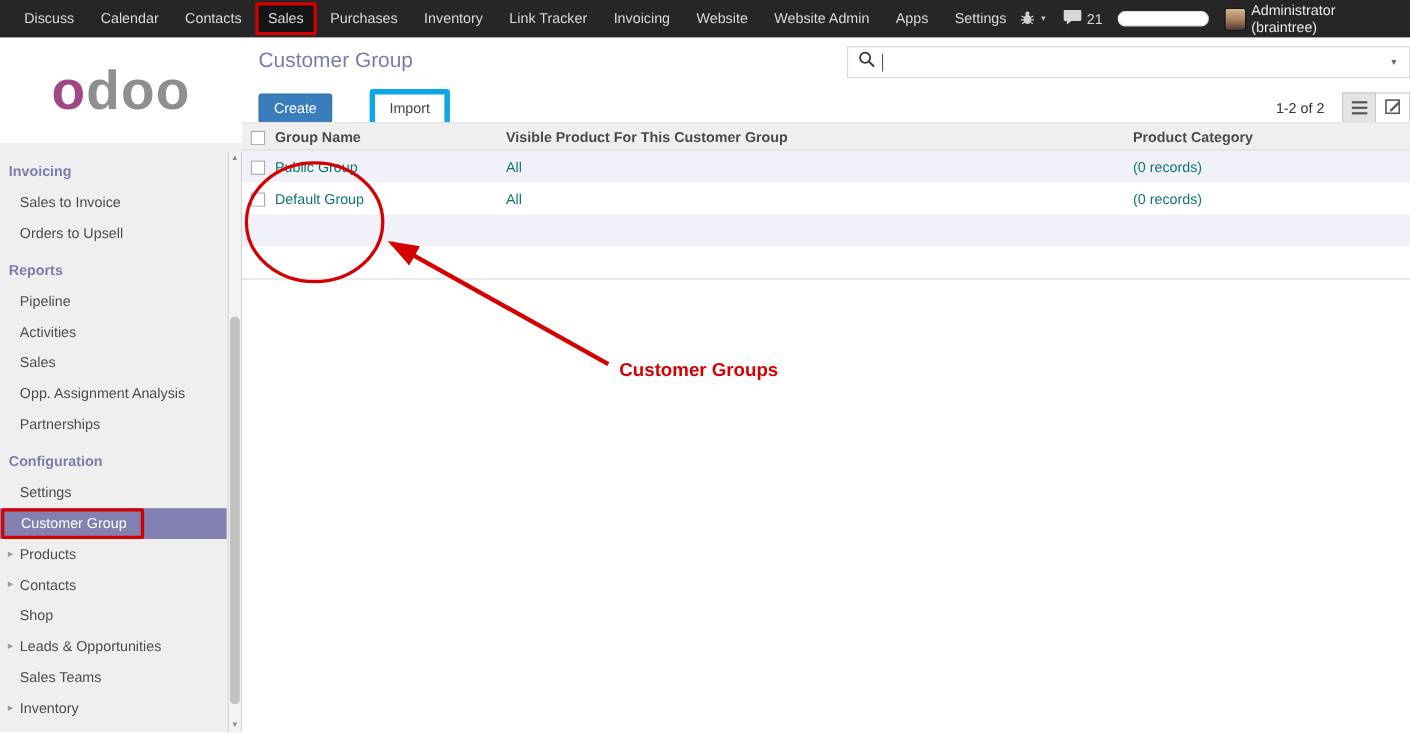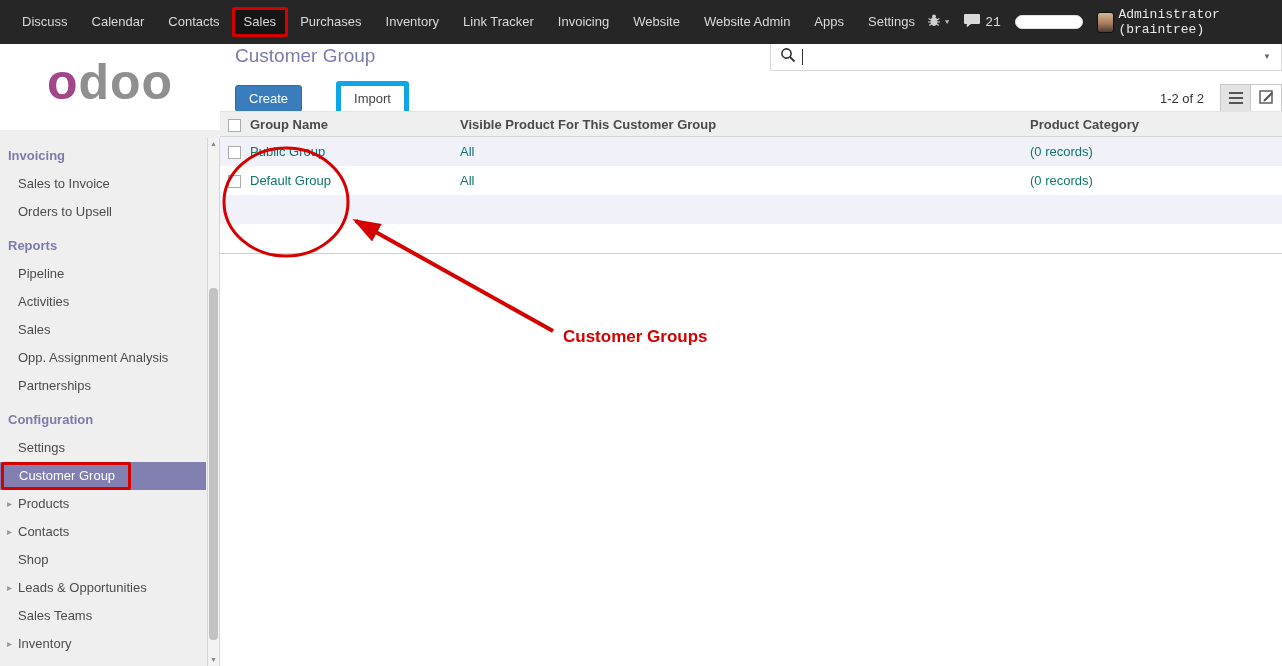--- a/index.html
+++ b/index.html
@@ -8,25 +8,25 @@
     --topbar-bg:#262626;
     --selected-bg:#8180b0;
     --stripe:#f1f1fa;
     --primary-btn:#3a7dbc;
   }
   *{box-sizing:border-box;margin:0;padding:0;}
   html,body{width:1282px;height:666px;overflow:hidden;}
   body{font-family:"Liberation Sans",sans-serif;background:#fff;position:relative;}
 
   
-  .topbar{position:absolute;left:0;top:0;width:1282px;height:44px;background:var(--topbar-bg);display:flex;align-items:center;z-index:5;justify-content:space-between;}
+  .topbar{position:absolute;left:0;top:0;width:1282px;height:34px;background:var(--topbar-bg);display:flex;align-items:center;z-index:5;justify-content:space-between;}
   .menu{display:flex;align-items:center;height:34px;padding-left:10px;}
   .menu-item{color:#d9d9d9;font-size:13px;padding:0 12px;line-height:34px;white-space:nowrap;cursor:pointer;}
   .menu-item.annotated{border:3px solid var(--annotation);background:#151515;height:30px;line-height:24px;padding:0 9px;border-radius:2px;display:flex;align-items:center;}
-  .topbar-right{margin-left:auto;display:flex;align-items:center;gap:14px;padding-right:10px;font-family:Liberation Mono, monospace;}
+  .topbar-right{margin-left:auto;display:flex;align-items:center;gap:14px;padding-right:10px;}
   .tb-group{display:flex;align-items:center;gap:4px;color:#d9d9d9;font-size:13px;cursor:pointer;}
   .dd-caret-sm{font-size:7px;color:#bdbdbd;}
   .timer-bar{width:86px;height:14px;background:#fff;border-radius:8px;border:1px solid #e0e0e0;}
   .avatar{width:21px;height:21px;border-radius:3px;background:linear-gradient(180deg,#d6b694 0%,#a87c5a 55%,#4a3b33 100%);border:1px solid #111;display:inline-block;}
   .user-label{color:#e8e8e8;font-size:13px;}
 
   
   .sidebar{position:absolute;left:0;top:34px;width:220px;height:632px;background:#f0efef;z-index:2;}
   .logo{height:96px;background:#fff;display:flex;align-items:center;justify-content:center;font-weight:bold;font-size:50px;letter-spacing:1px;color:#8f8f8f;}
   .logo .logo-first{color:#a24689;}

